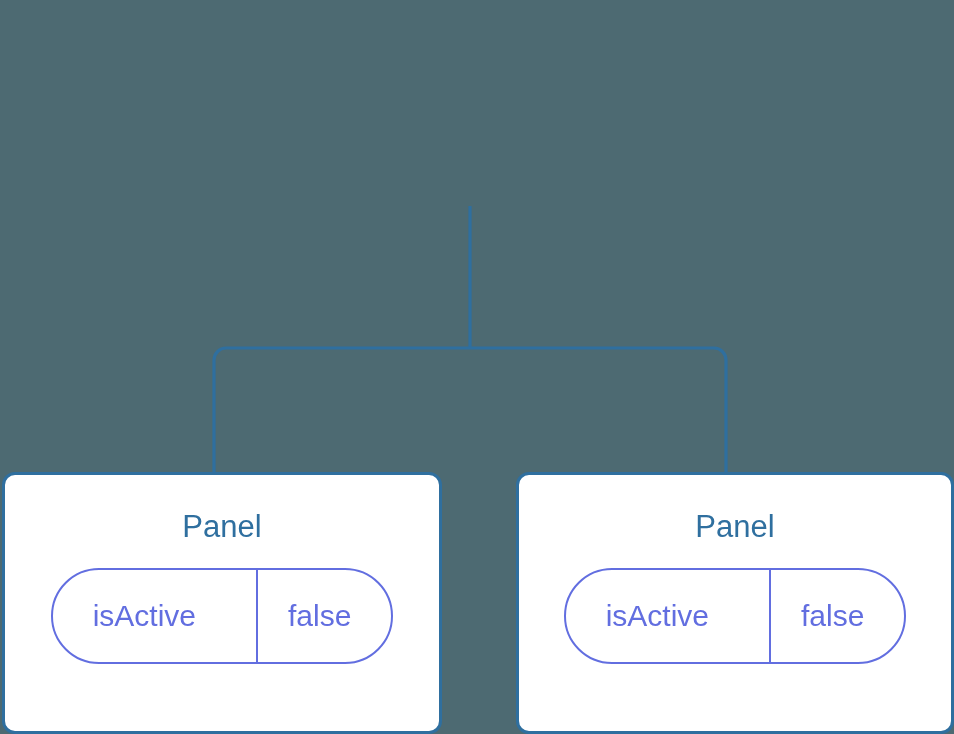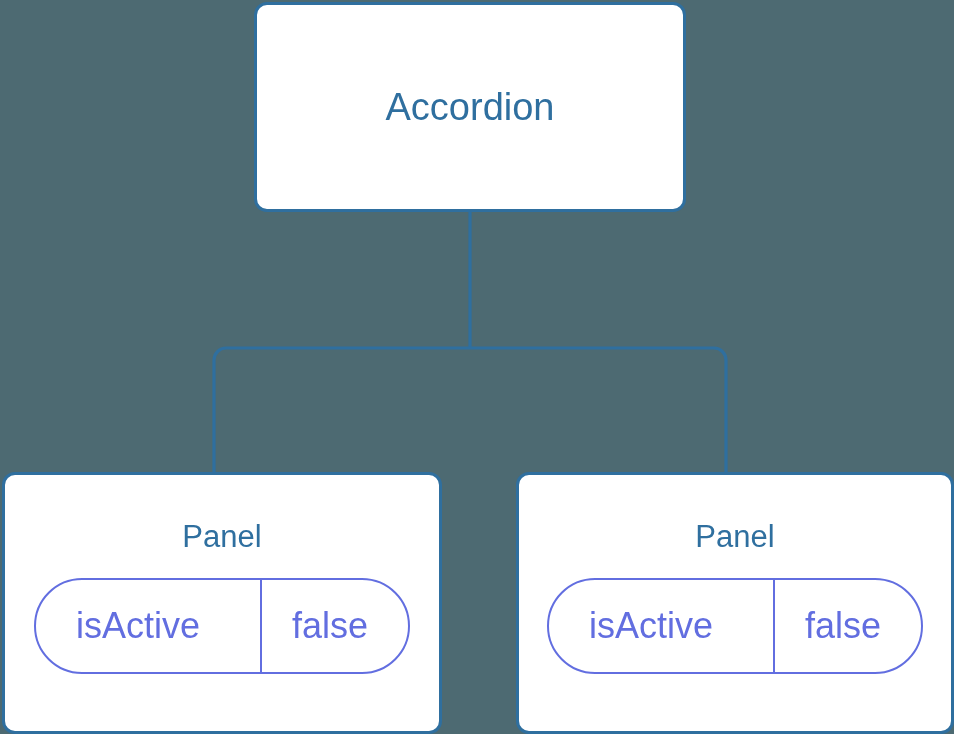--- a/index.html
+++ b/index.html
@@ -60,21 +60,21 @@
     justify-content: center;
   }
   #node-accordion .node-title {
     font-size: 38px;
   }
 
   
   .panel-node {
     top: 472px;
     height: 262px;
-    padding-top: 46px;
+    padding-top: 36px;
   }
   #node-panel-0 {
     left: 2px;
     width: 440px;
   }
   #node-panel-1 {
     left: 516px;
     width: 438px;
   }
   .panel-node .node-title {
@@ -92,21 +92,21 @@
     box-sizing: border-box;
     background: #ffffff;
     overflow: hidden;
   }
   .pill-key,
   .pill-value {
     display: flex;
     align-items: center;
     justify-content: center;
     color: #626ee0;
-    font-size: 36px;
+    font-size: 30px;
     line-height: 1;
     white-space: nowrap;
     box-sizing: border-box;
   }
   .pill-key {
     padding: 0 36px 0 40px;
   }
   .pill-value {
     padding: 0 40px 0 30px;
     border-left: 2px solid #626ee0;
@@ -120,23 +120,20 @@
 
   <svg id="edges" viewBox="0 0 954 734" width="954" height="734" xmlns="http://www.w3.org/2000/svg">
 
     <path d="M470,206 L470,348" fill="none" stroke="#2f6f9f" stroke-width="3.2" stroke-linecap="butt"></path>
 
     <path d="M470,348 L226,348 A12,12 0 0 0 214,360 L214,478" fill="none" stroke="#2f6f9f" stroke-width="3.2" stroke-linecap="butt"></path>
 
     <path d="M470,348 L714,348 A12,12 0 0 1 726,360 L726,478" fill="none" stroke="#2f6f9f" stroke-width="3.2" stroke-linecap="butt"></path>
   </svg>
 
-  <div class="node" id="node-accordion">
-    <div class="node-title">Accordion</div>
-  </div>
 
   <div class="node panel-node" id="node-panel-0">
     <div class="node-title">Panel</div>
     <div class="state-pill">
       <div class="pill-key">isActive</div>
       <div class="pill-value">false</div>
     </div>
   </div>
 
   <div class="node panel-node" id="node-panel-1">

